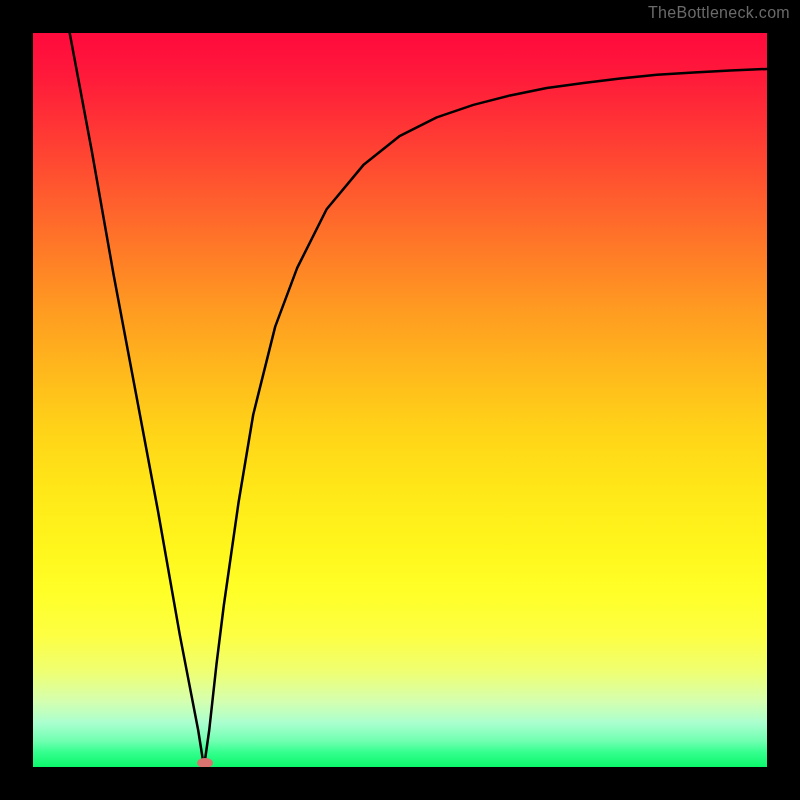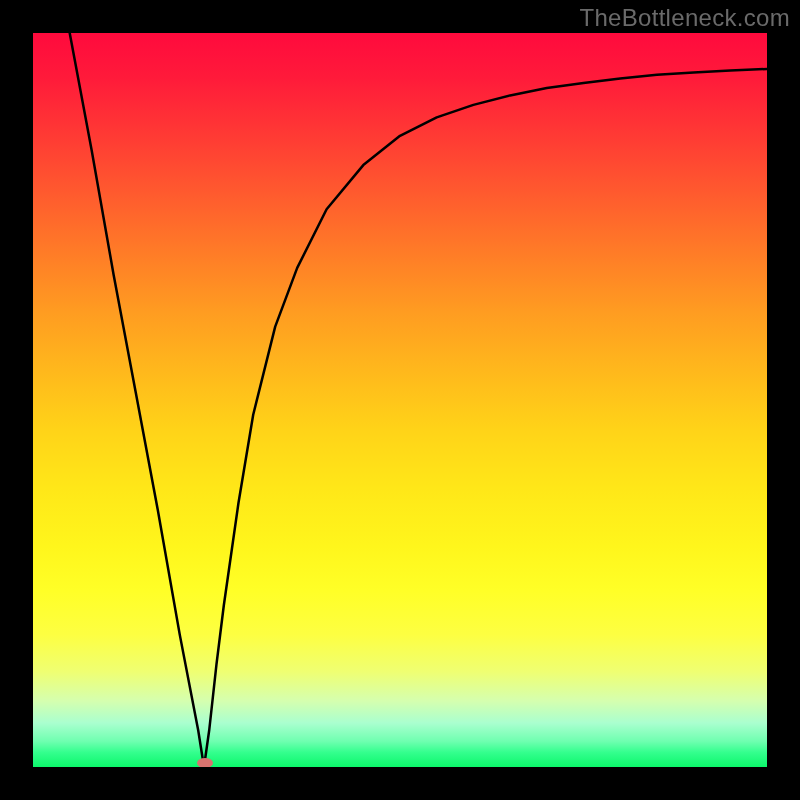--- a/index.html
+++ b/index.html
@@ -62,21 +62,21 @@
     height: 10px;
     border-radius: 50%;
     background: #d9736f;
     transform: translate(-50%, -50%);
   }
   .watermark {
     position: absolute;
     top: 4px;
     right: 10px;
     color: #6a6a6a;
-    font-size: 24px;
+    font-size: 16px;
     letter-spacing: 0.3px;
     user-select: none;
   }
 </style>
 </head>
 <body>
 
 <div class="outer">
 
   <div class="plot-area">

